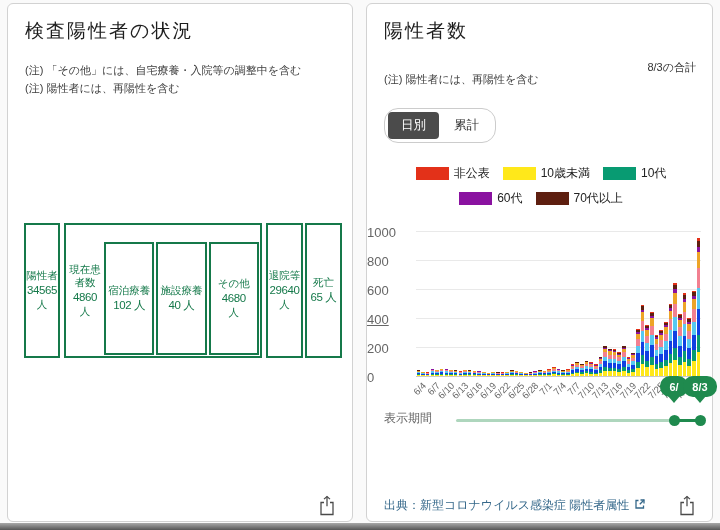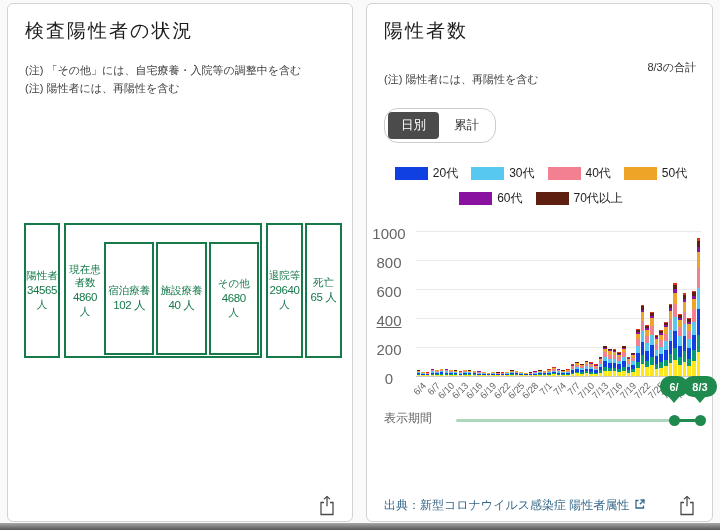--- a/index.html
+++ b/index.html
@@ -59,21 +59,21 @@
   .legend-row { display:flex; justify-content:center; gap:13px; margin-bottom:8px; }
   .legend-item { display:flex; align-items:center; gap:5px; font-size:12px; color:#222;
                  white-space:nowrap; }
   .legend-swatch { width:33px; height:13px; display:inline-block; }
 
   
   .chart { position:absolute; left:0; top:224px; width:347px; height:182px; }
   .plot  { position:absolute; left:49px; top:3px; width:285px; height:145px; }
   .gridline { position:absolute; left:0; right:0; height:1px; background:#e9e9e9; }
   .gridline.zero { background:#c9c9c9; }
-  .ytick { position:absolute; left:0; width:44px; text-align:center; font-size:15px; color:#666; }
+  .ytick { position:absolute; left:0; width:44px; text-align:left; font-size:13px; color:#666; }
   .bar { position:absolute; bottom:0; width:3.6px; display:flex; flex-direction:column-reverse; }
   .seg { width:100%; }
   .xlab { position:absolute; top:149px; font-size:9.5px; color:#666; white-space:nowrap;
           transform:rotate(-46deg); transform-origin:100% 0; }
 
   
   .period-label { position:absolute; left:17px; top:406px; font-size:12px; color:#666; }
   .slider-track { position:absolute; left:89px; top:415px; width:245px; height:3px;
                   background:#aed6bd; border-radius:2px; cursor:pointer; }
   .slider-active { position:absolute; left:218px; top:0; width:26px; height:3px; background:#1f8a4e; }
@@ -157,34 +157,30 @@
     <div class="rc-note">(注) 陽性者には、再陽性を含む</div>
 
     <div class="tabs">
       <div class="tab active">日別</div>
       <div class="tab">累計</div>
     </div>
 
     <div class="legend">
         <div class="legend-row">
           <div class="legend-item">
-            <span class="legend-swatch" style="background: rgb(16, 64, 226);"></span>
-            <span>20代</span>
+            <span class="legend-swatch" style="background: rgb(227, 49, 25);"></span>
+            <span>非公表</span>
           </div>
           <div class="legend-item">
-            <span class="legend-swatch" style="background: rgb(87, 200, 240);"></span>
-            <span>30代</span>
+            <span class="legend-swatch" style="background: rgb(255, 232, 26);"></span>
+            <span>10歳未満</span>
           </div>
           <div class="legend-item">
-            <span class="legend-swatch" style="background: rgb(242, 128, 144);"></span>
-            <span>40代</span>
-          </div>
-          <div class="legend-item">
-            <span class="legend-swatch" style="background: rgb(237, 164, 39);"></span>
-            <span>50代</span>
+            <span class="legend-swatch" style="background: rgb(8, 155, 114);"></span>
+            <span>10代</span>
           </div>
         </div>
         <div class="legend-row">
           <div class="legend-item">
             <span class="legend-swatch" style="background: rgb(138, 18, 160);"></span>
             <span>60代</span>
           </div>
           <div class="legend-item">
             <span class="legend-swatch" style="background: rgb(94, 31, 16);"></span>
             <span>70代以上</span>

